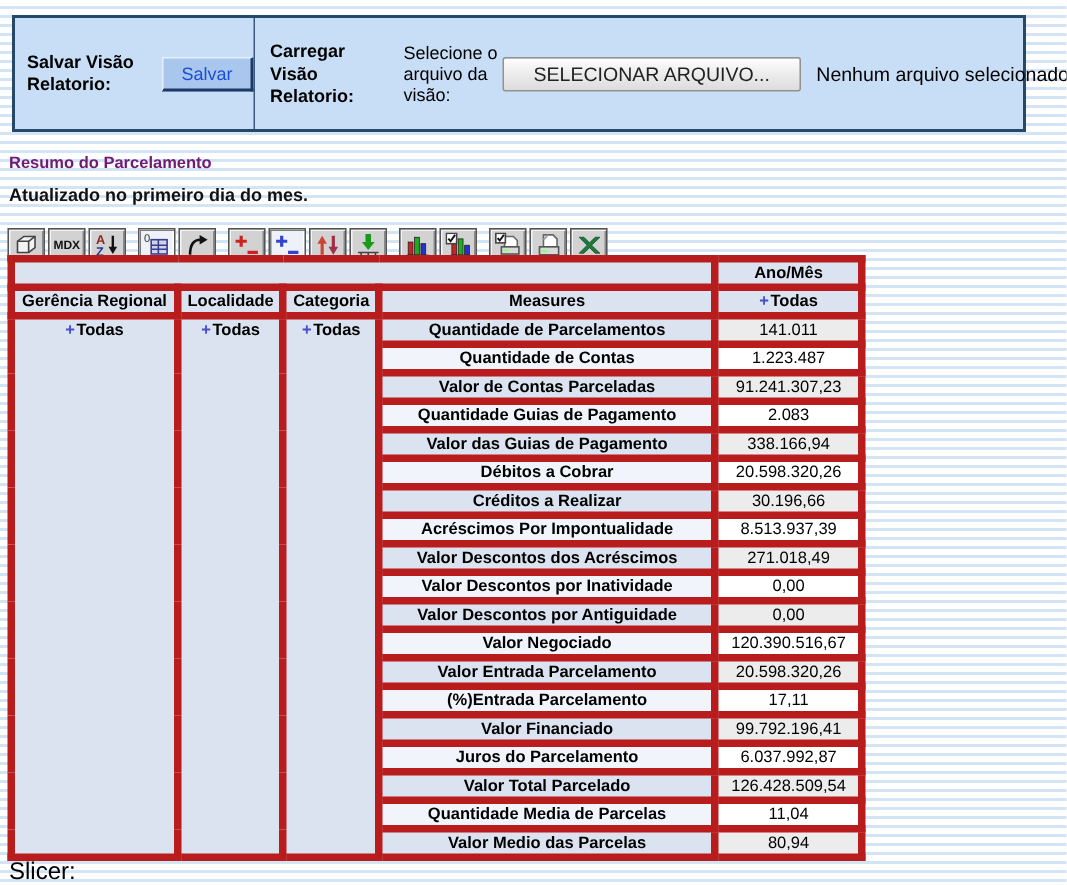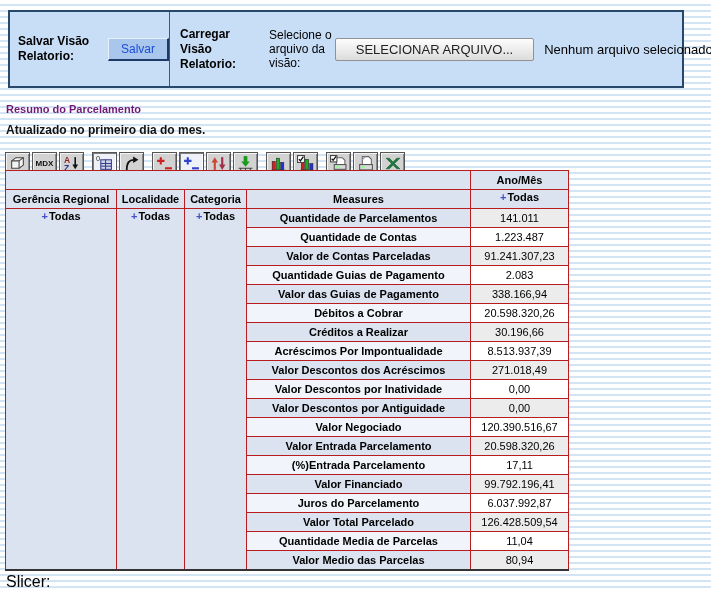--- a/index.html
+++ b/index.html
@@ -57,21 +57,21 @@
   }
   .tb.group-end{margin-right:8px;}
   .tb svg{width:17px;height:17px;display:block;}
   .mdx-txt{font-size:8px;font-weight:bold;color:#111;letter-spacing:0;}
 
   
   .pivot{
     position:absolute;left:5px;top:170px;border-collapse:collapse;
     font-size:11px;color:#000;border:1px solid #333;border-bottom:2px solid #333;
   }
-  .pivot th,.pivot td{border:1px solid #b91c1c;height:19px;box-sizing:border-box;padding:1px 4px;text-align:center;}
+  .pivot th,.pivot td{border:5px solid #b91c1c;height:19px;box-sizing:border-box;padding:1px 4px;text-align:center;}
   .corner{background:#dbe3f0;}
   .colhdr{background:#dbe3f0;font-weight:bold;text-align:center;}
   .measures-hdr{background:#dbe3f0;font-weight:bold;text-align:left;padding-left:6px;}
   .member-cell{background:#dbe3f0;font-weight:bold;text-align:left;vertical-align:top;padding-top:3px;}
   .dimcell{background:#dbe3f0;font-weight:bold;vertical-align:top;padding-top:3px;}
   .plus{color:#4750c8;font-weight:bold;margin-right:1px;cursor:pointer;}
   .mlabel{font-weight:bold;text-align:left;padding-left:7px;}
   .lab-odd{background:#dbe3f0;margin-top:44px;}
   .lab-even{background:#f1f4fa;}
   .mvalue{text-align:right;padding-right:4px;font-weight:normal;}

